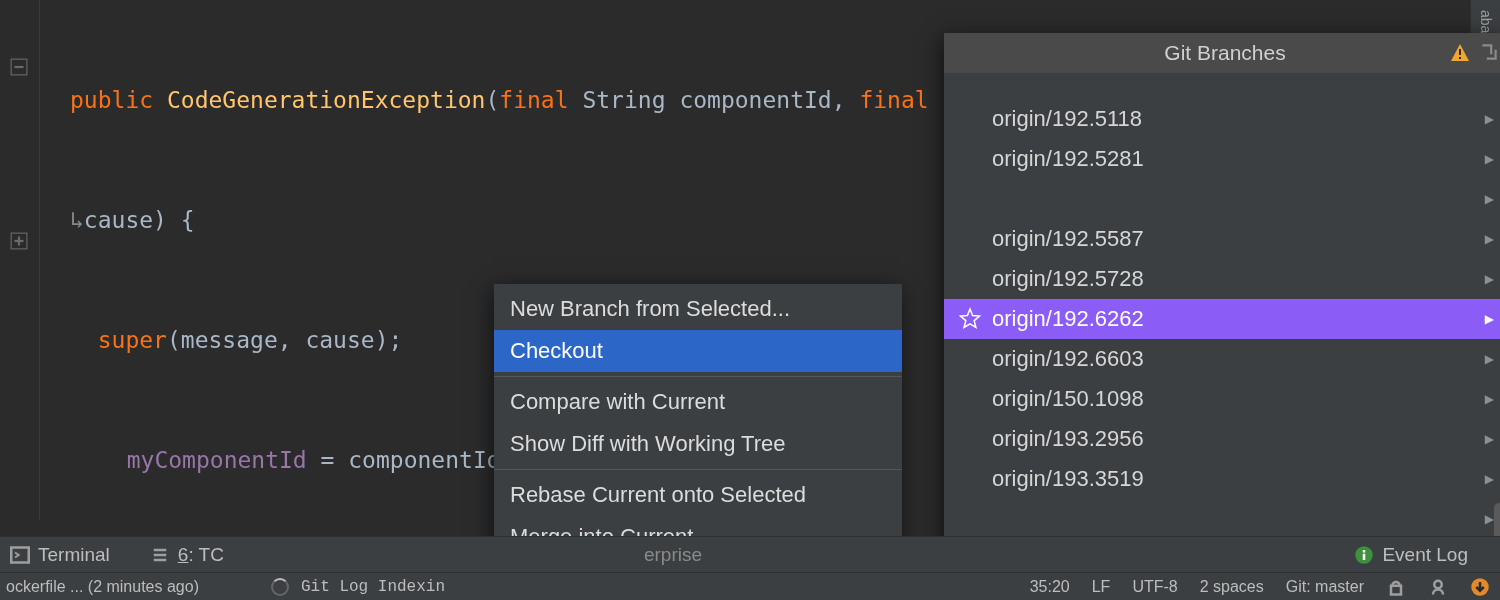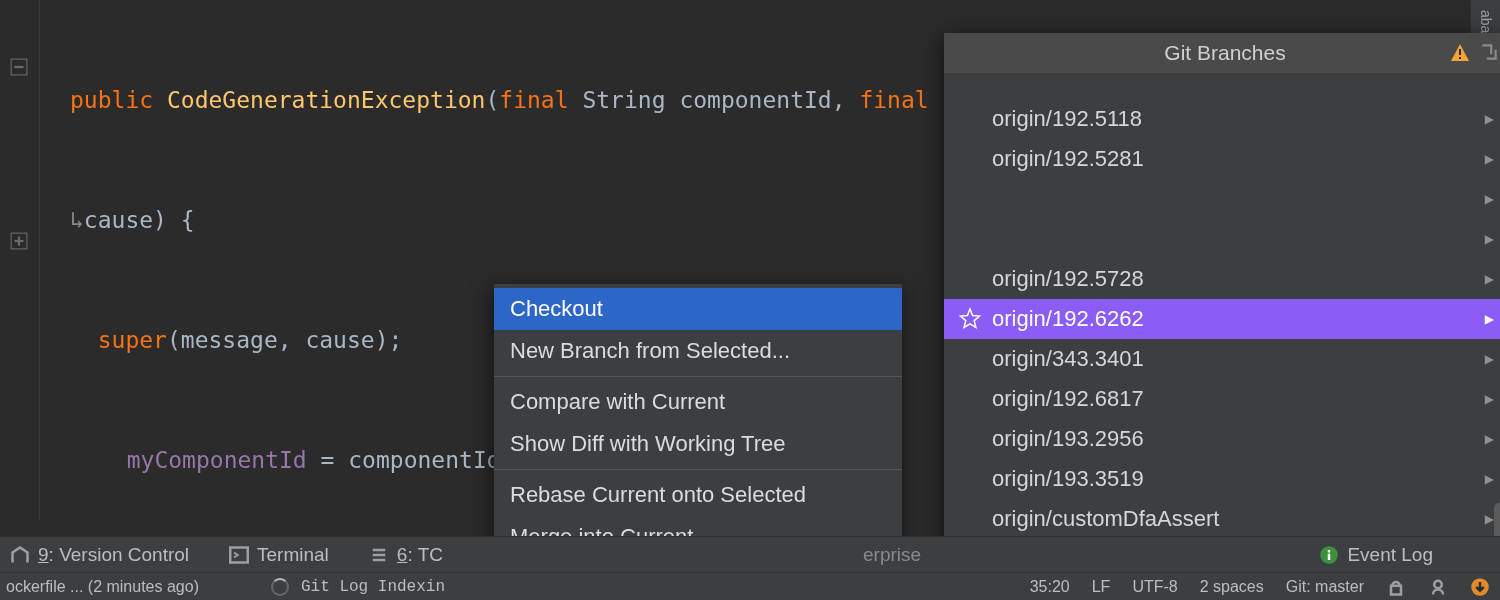--- a/index.html
+++ b/index.html
@@ -237,100 +237,92 @@
         <span class="chev" style="font-size: 12px;">▶</span>
       </div>
       <div class="branch-item">
         <span>origin/192.5281</span>
         <span class="chev" style="font-size: 12px;">▶</span>
       </div>
       <div class="branch-item">
         <span class="chev" style="font-size: 12px;">▶</span>
       </div>
       <div class="branch-item">
+        <span>origin/192.5587</span>
         <span class="chev" style="font-size: 12px;">▶</span>
       </div>
       <div class="branch-item">
         <span>origin/192.5728</span>
         <span class="chev" style="font-size: 12px;">▶</span>
       </div>
       <div class="branch-item selected">
         <span class="star-outline"><svg viewBox="0 0 24 24">
             <path d="M12 2 L14.6 8.5 L21.5 9 L16.2 13.6 L17.9 20.5 L12 16.8 L6.1 20.5 L7.8 13.6 L2.5 9 L9.4 8.5 Z" fill="none" stroke="#fff" stroke-width="1.5"></path>
           </svg></span>
         <span>origin/192.6262</span>
         <span class="chev" style="font-size: 12px;">▶</span>
       </div>
       <div class="branch-item">
-        <span>origin/343.3401</span>
-        <span class="chev" style="font-size: 12px;">▶</span>
-      </div>
-      <div class="branch-item">
-        <span>origin/192.6817</span>
+        <span>origin/192.6603</span>
+        <span class="chev" style="font-size: 12px;">▶</span>
+      </div>
+      <div class="branch-item">
+        <span>origin/150.1098</span>
         <span class="chev" style="font-size: 12px;">▶</span>
       </div>
       <div class="branch-item">
         <span>origin/193.2956</span>
         <span class="chev" style="font-size: 12px;">▶</span>
       </div>
       <div class="branch-item">
         <span>origin/193.3519</span>
         <span class="chev" style="font-size: 12px;">▶</span>
       </div>
       <div class="branch-item">
-        <span>origin/customDfaAssert</span>
         <span class="chev" style="font-size: 12px;">▶</span>
       </div>
     </div>
   <div class="branch-scroll"></div>
 </div>
 
 <div class="action-menu" id="action-menu">
+    <div class="action-item">New Branch from Selected...</div>
     <div class="action-item selected">Checkout</div>
-    <div class="action-item">New Branch from Selected...</div>
     <div class="action-sep"></div>
     <div class="action-item">Compare with Current</div>
     <div class="action-item">Show Diff with Working Tree</div>
     <div class="action-sep"></div>
     <div class="action-item">Rebase Current onto Selected</div>
     <div class="action-item">Merge into Current</div>
     <div class="action-sep"></div>
     <div class="action-item disabled">Delete</div>
   </div>
 
 <div class="bottom-bar1">
   <span class="item">
     <span class="mini-icon">
         <svg viewBox="0 0 16 16">
-          <path d="M2 14 L2 6 L8 2 L14 6 L14 14" fill="none" stroke="#9e9e9e" stroke-width="2"></path>
-        </svg>
-      </span>
-    <span><span class="ul">9</span><span>: Version Control</span></span>
-  </span>
-  <span class="item">
-    <span class="mini-icon">
-        <svg viewBox="0 0 16 16">
           <rect x="1" y="2" width="14" height="12" fill="none" stroke="#9e9e9e" stroke-width="2"></rect>
           <path d="M4 6 L7 8 L4 10" fill="none" stroke="#9e9e9e" stroke-width="1.5"></path>
         </svg>
       </span>
     <span>Terminal</span>
   </span>
   <span class="item">
     <span class="mini-icon">
         <svg viewBox="0 0 16 16">
           <line x1="3" y1="4" x2="13" y2="4" stroke="#9e9e9e" stroke-width="2"></line>
           <line x1="3" y1="8" x2="13" y2="8" stroke="#9e9e9e" stroke-width="2"></line>
           <line x1="3" y1="12" x2="13" y2="12" stroke="#9e9e9e" stroke-width="2"></line>
         </svg>
       </span>
     <span><span class="ul">6</span><span>: TC</span></span>
   </span>
   <span style="margin-left:380px; color:#8a8a8a">erprise</span>
-  <span class="item" style="margin-left:auto; margin-right:67px">
+  <span class="item" style="margin-left:auto; margin-right:32px">
     <span class="mini-icon">
         <svg viewBox="0 0 16 16">
           <circle cx="8" cy="8" r="7" fill="#3e8f3e"></circle>
           <rect x="7" y="4" width="2" height="2" fill="#fff"></rect>
           <rect x="7" y="7" width="2" height="5" fill="#fff"></rect>
         </svg>
       </span>
     <span>Event Log</span>
   </span>
 </div>

